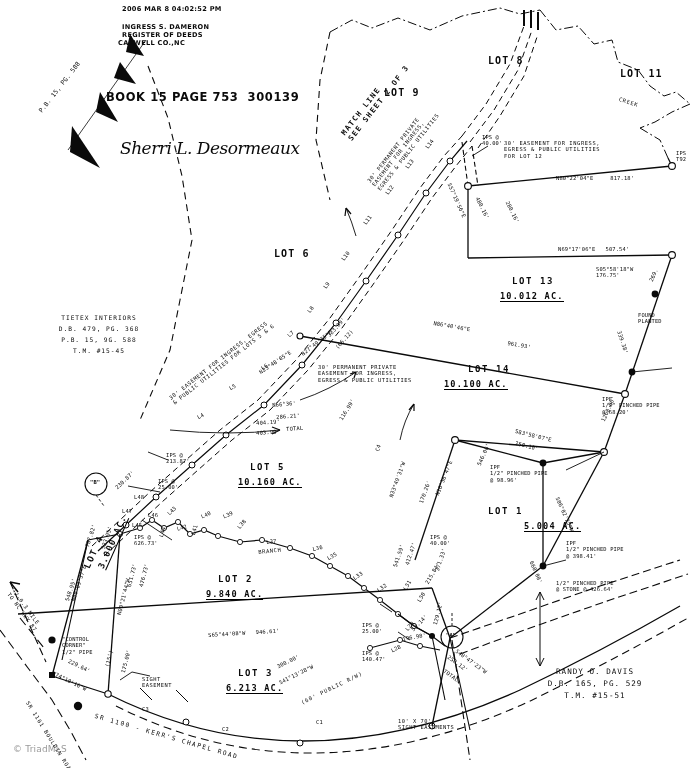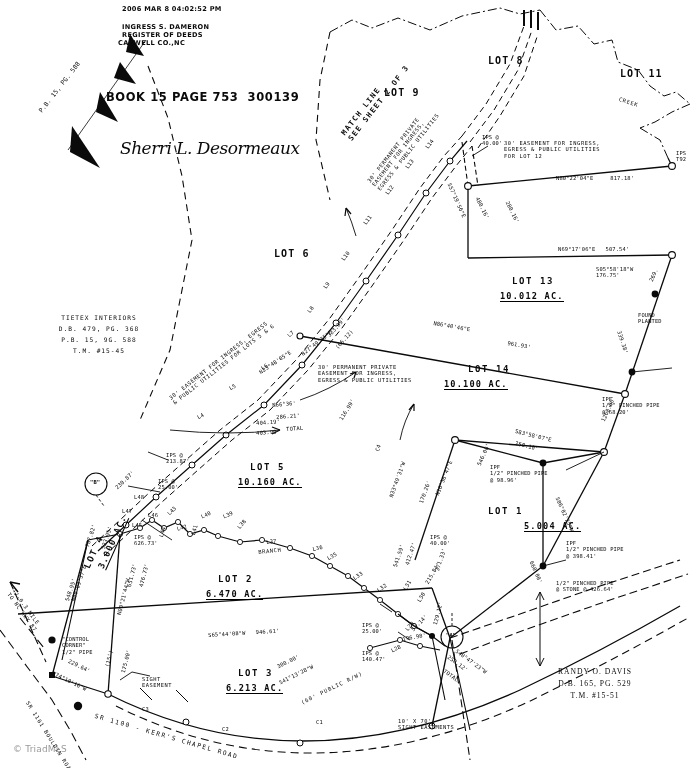--- a/index.html
+++ b/index.html
@@ -12,21 +12,21 @@
   .xs{font-size:5.4px;letter-spacing:.15px;}
   .md{font-size:7.4px;letter-spacing:.4px;}
   .lot{font-size:9px;letter-spacing:1.6px;font-weight:bold;}
   .lotsm{font-size:10px;letter-spacing:1.1px;font-weight:bold;}
   .acre{font-size:8.6px;letter-spacing:1.2px;font-weight:bold;
         border-bottom:1.4px solid #000;padding-bottom:0px;}
   .stamp{font-size:6.6px;letter-spacing:.3px;font-weight:bold;
          font-family:"DejaVu Sans", sans-serif;}
   .book{font-size:11.5px;letter-spacing:.6px;font-weight:bold;
         font-family:"DejaVu Sans", sans-serif;}
-  .owner{font-size:7.6px;letter-spacing:1px;text-align:center;font-family:Liberation Serif, serif;}
+  .owner{font-size:7.6px;letter-spacing:1px;text-align:center;}
   .wm{font-size:9px;color:#9a9a9a;font-family:"DejaVu Sans", sans-serif;
       letter-spacing:.2px;}
   .sig{font-size:17px;font-family:"DejaVu Serif", serif;font-style:italic;
        letter-spacing:-.5px;}
   .ctr{text-align:center;}
 </style>
 </head>
 <body>
 
 <svg id="plat" viewBox="0 0 695 768">
@@ -252,21 +252,21 @@
 <div class="t lot" style="left:468px;top:364px;">LOT 14</div>
 <div class="t acre" style="left:444px;top:379px;">10.100 AC.</div>
 
 <div class="t lot" style="left:250px;top:462px;">LOT 5</div>
 <div class="t acre" style="left:238px;top:477px;">10.160 AC.</div>
 
 <div class="t lot" style="left:488px;top:506px;">LOT 1</div>
 <div class="t acre" style="left:476px;top:521px;margin-left:48px;">5.004 AC.</div>
 
 <div class="t lot" style="left:218px;top:574px;">LOT 2</div>
-<div class="t acre" style="left:206px;top:589px;">6.470 AC.</div>
+<div class="t acre" style="left:206px;top:589px;">9.840 AC.</div>
 
 <div class="t lot" style="left:238px;top:668px;">LOT 3</div>
 <div class="t acre" style="left:226px;top:683px;">6.213 AC.</div>
 
 <div class="t lot" style="left:82px;top:566px;transform:rotate(-66deg);transform-origin:left top;">LOT 4</div>
 <div class="t acre" style="left:96px;top:566px;transform:rotate(-66deg);transform-origin:left top;">3.000 AC.</div>
 
 <div class="t md" style="left:340px;top:132px;transform:rotate(-52deg);transform-origin:left top;
      font-weight:bold;letter-spacing:1.4px;">MATCH LINE
 SEE SHEET 2 OF 3</div>

